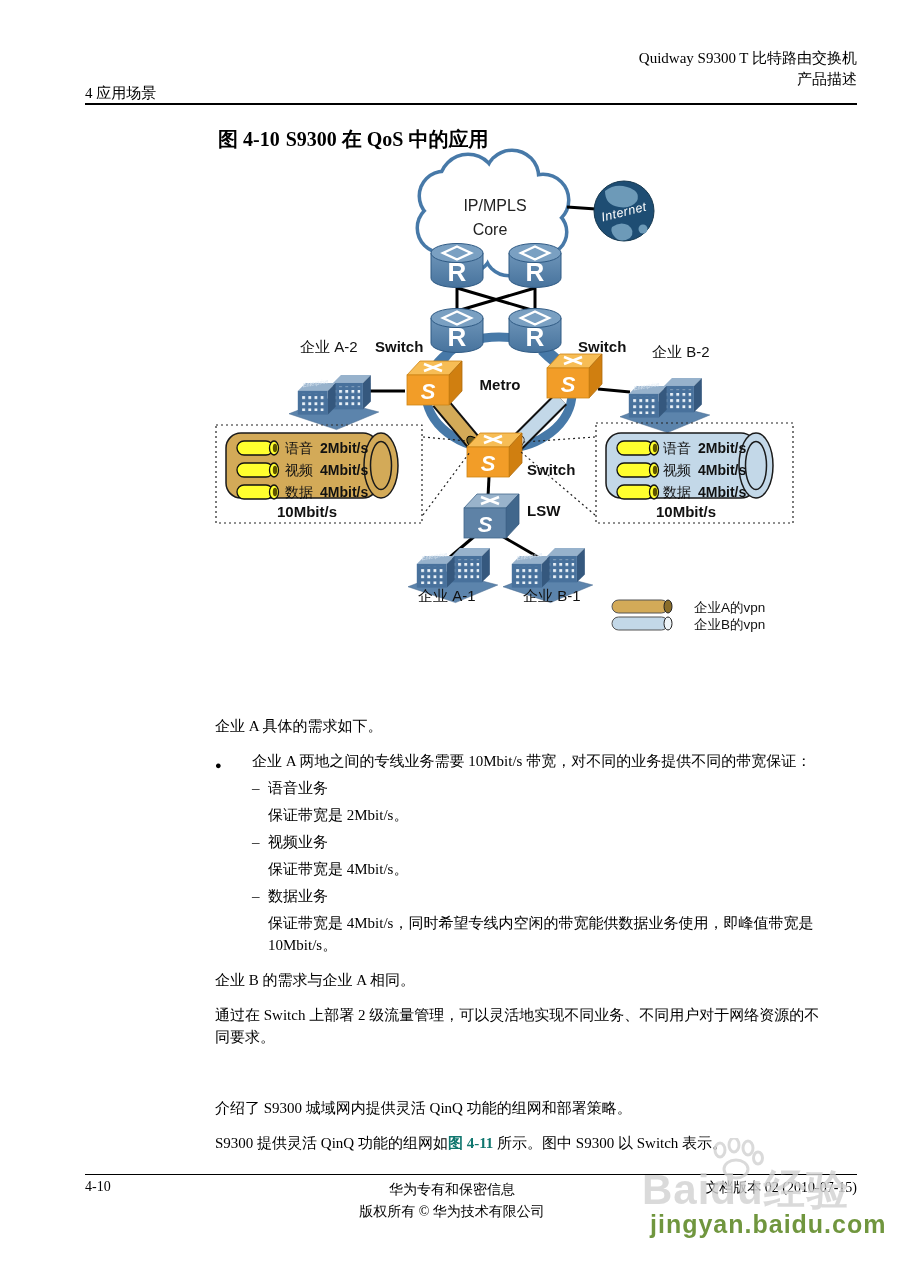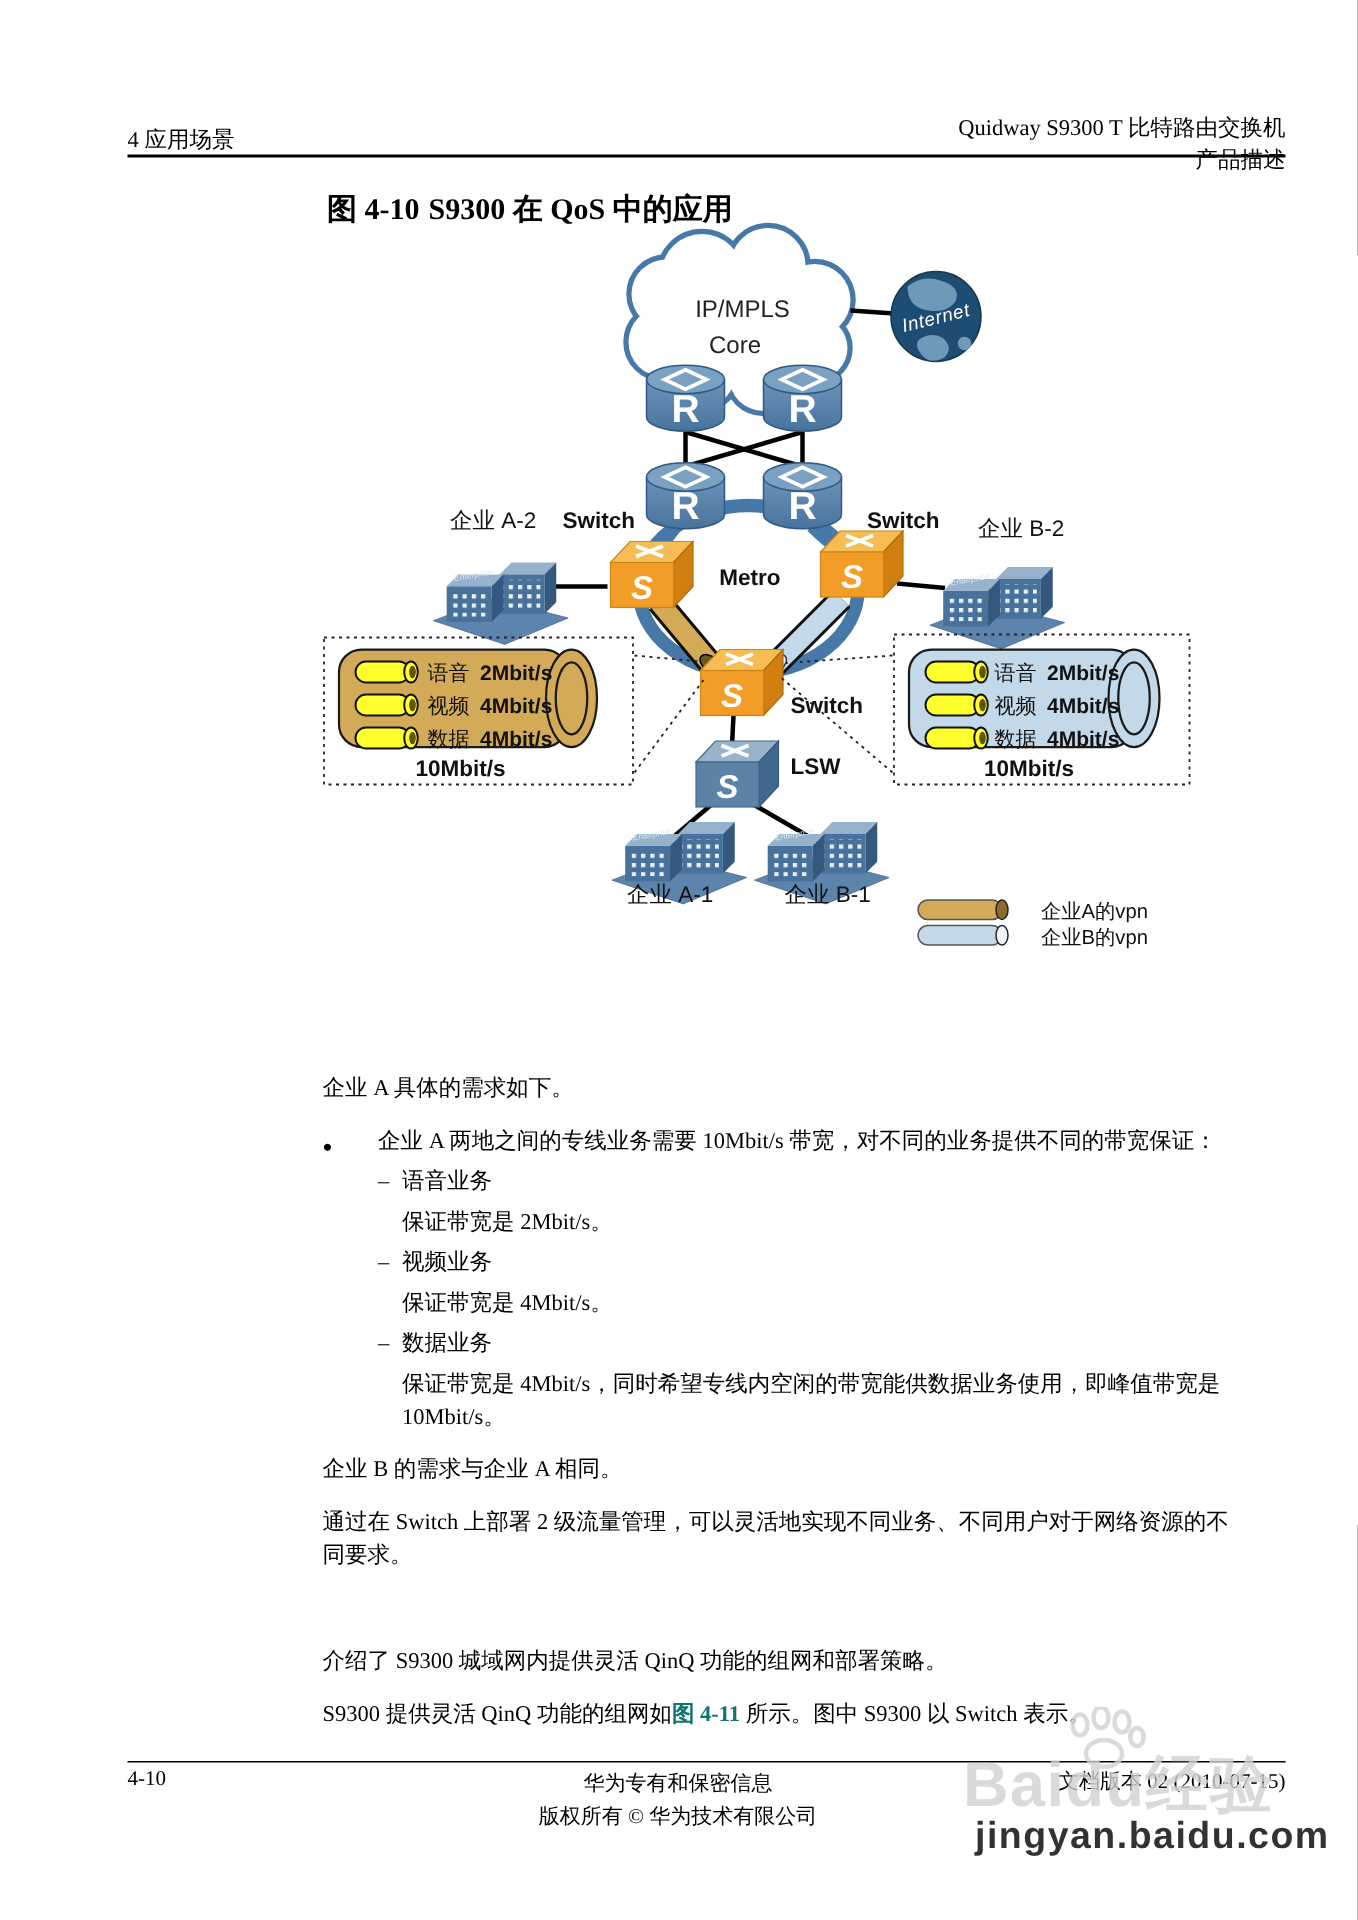--- a/index.html
+++ b/index.html
@@ -1,21 +1,21 @@
 <!DOCTYPE html>
 <html><head>
 <meta charset="utf-8">
 <style>
   html,body{margin:0;padding:0;background:#888;}
   .page{position:relative;width:905px;height:1280px;background:#ffffff;margin:0 auto;
         font-family:"Liberation Serif",serif;color:#000;overflow:hidden;}
 
   
   .hdr-left{position:absolute;left:85px;top:84px;font-size:15px;}
-  .hdr-right{position:absolute;left:455px;top:76px;width:402px;text-align:right;font-size:15px;line-height:21px;}
+  .hdr-right{position:absolute;left:455px;top:48px;width:402px;text-align:right;font-size:15px;line-height:21px;}
   .hdr-rule{position:absolute;left:85px;top:103px;width:772px;height:2px;background:#000;}
 
   
   .fig-caption{position:absolute;left:218px;top:126px;font-size:20px;font-weight:bold;}
   .fig-caption .lbl{margin-right:6px;}
 
   
   .diagram{position:absolute;left:195px;top:145px;width:625px;height:510px;}
   .t-label{font-family:"Liberation Sans",sans-serif;font-size:15px;fill:#111;}
   .t-bold{font-weight:bold;}
@@ -54,21 +54,21 @@
   .ft-left{position:absolute;left:85px;top:1179px;font-size:14px;}
   .ft-center{position:absolute;left:252px;top:1179px;width:400px;text-align:center;font-size:14px;line-height:22px;}
   .ft-right{position:absolute;left:557px;top:1179px;width:300px;text-align:right;font-size:14px;}
 
   
   .wm{position:absolute;left:640px;top:1138px;width:265px;height:120px;
       font-family:"Liberation Sans",sans-serif;font-weight:bold;pointer-events:none;opacity:.8;}
   .wm-paw{position:absolute;left:68px;top:0;}
   .wm-brand{position:absolute;left:2px;top:24px;font-size:42px;color:#d2d2d2;letter-spacing:1px;white-space:nowrap;}
   .wm-brand .b2{}
-  .wm-url{position:absolute;left:10px;top:72px;font-size:25px;color:#000000;letter-spacing:1px;}
+  .wm-url{position:absolute;left:10px;top:72px;font-size:25px;color:#4d7c0f;letter-spacing:1px;}
 </style>
 </head>
 <body>
 
 <div class="page">
 
   <div class="hdr-left">4 应用场景</div>
   <div class="hdr-right">
     <div>Quidway S9300 T 比特路由交换机</div>
     <div>产品描述</div>

